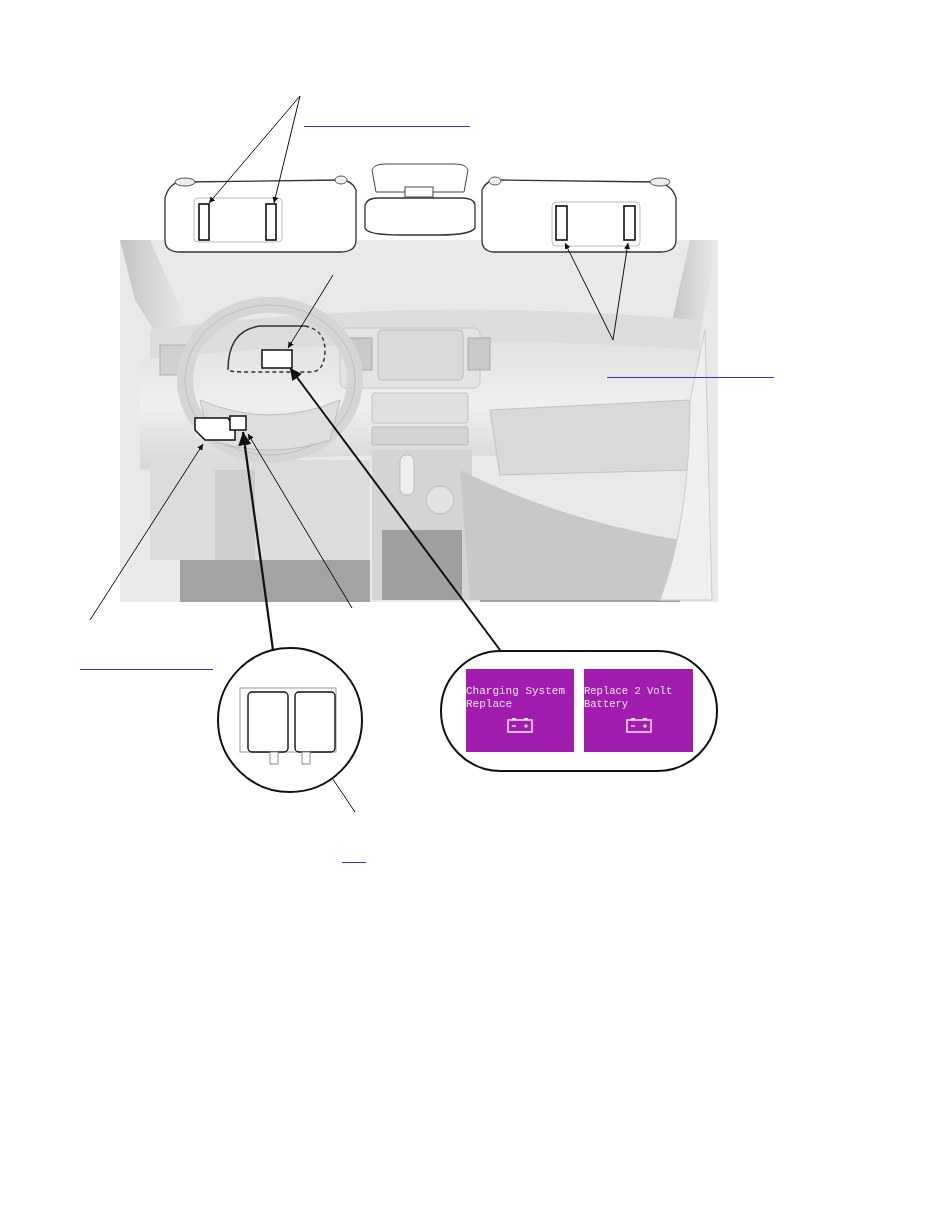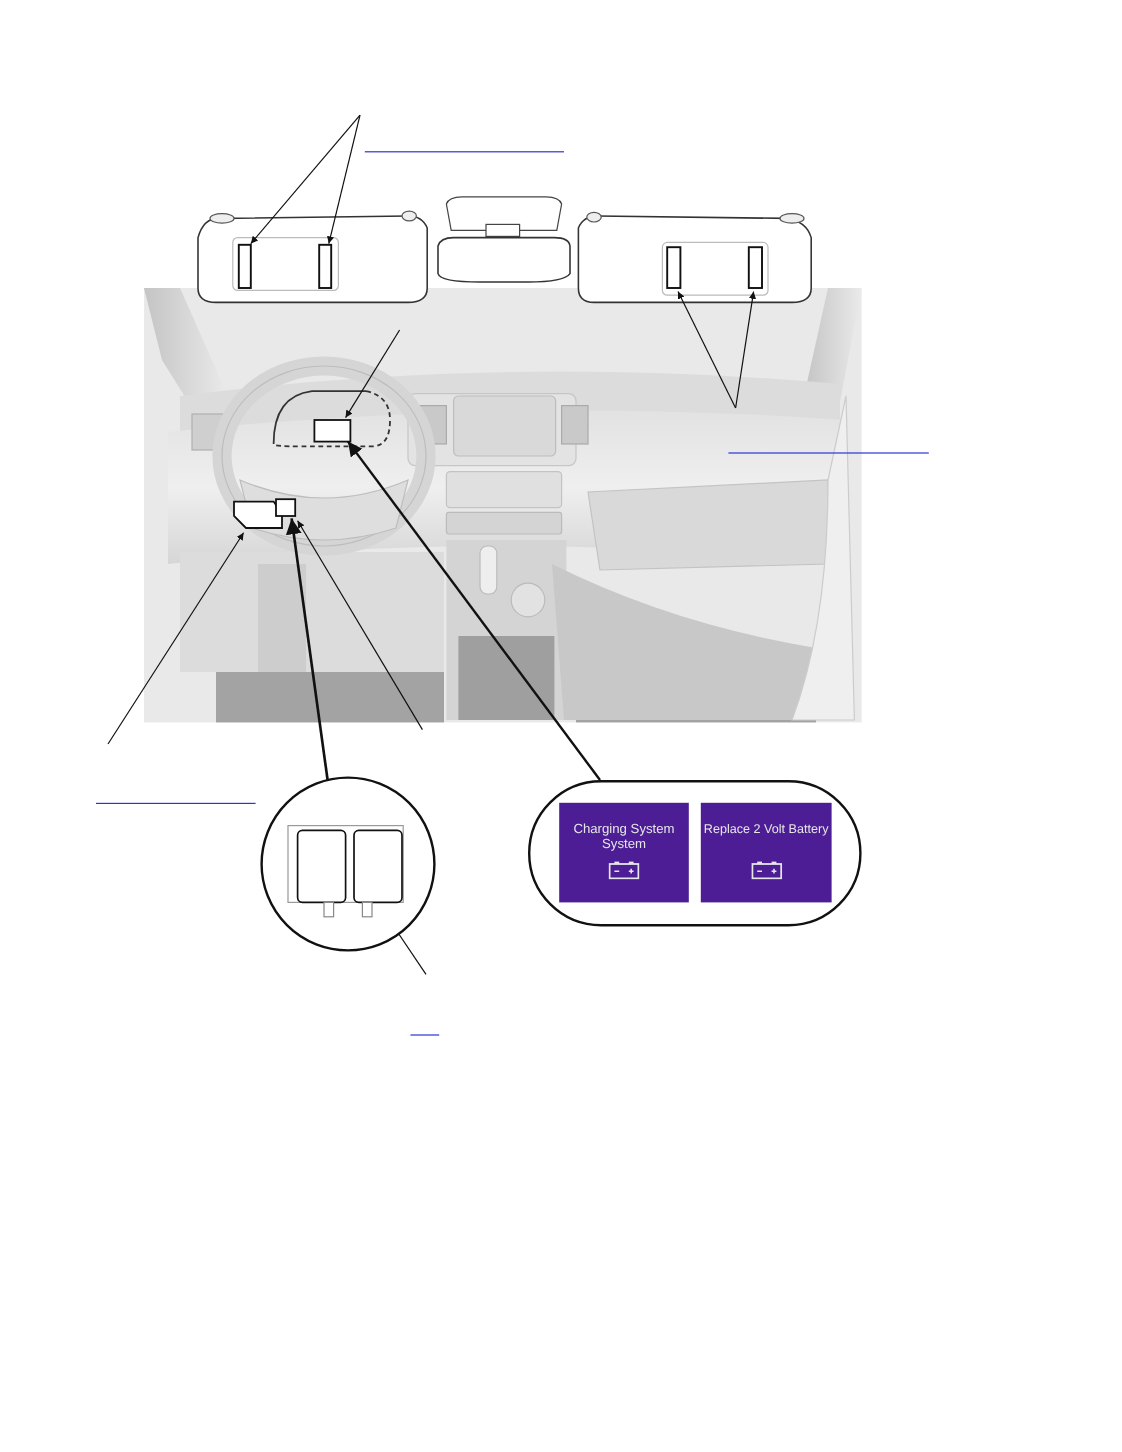--- a/index.html
+++ b/index.html
@@ -1,18 +1,18 @@
 <!DOCTYPE html>
 <html><head>
 <meta charset="utf-8">
 <style>
   html, body { margin:0; padding:0; background:#ffffff; }
   body { width:935px; height:1210px; position:relative; overflow:hidden; font-family:"Liberation Sans", sans-serif; }
   .link-line { position:absolute; height:0; border-top:1.5px solid #2b35d8; cursor:pointer; }
-  .panel { position:absolute; background:#4c1d95; color:#e6e6e6; font-size:11px; text-align:center; line-height:13px; }
+  .panel { position:absolute; background:#a21caf; color:#e6e6e6; font-size:11px; line-height:13px;font-family:Liberation Mono, monospace; }
   .panel .txt { position:absolute; left:0; right:0; top:16px; }
   .panel .batt { position:absolute; left:50%; transform:translateX(-50%); top:48px; }
   svg.full { position:absolute; left:0; top:0; }
 </style>
 </head>
 <body>
 
 <svg class="full" width="935" height="1210" viewBox="0 0 935 1210">
   <defs>
     <linearGradient id="dash" x1="0" y1="0" x2="0" y2="1">
@@ -125,21 +125,21 @@
 </svg>
 
 <a class="link-line" style="left:304px; top:126px; width:166px;"></a>
 <a class="link-line" style="left:607px; top:377px; width:167px;"></a>
 <a class="link-line" style="left:80px; top:669px; width:133px;"></a>
 <a class="link-line" style="left:342px; top:862px; width:24px;"></a>
 
 <div class="panel" style="left:466px; top:669px; width:108px; height:83px;">
   <div class="txt">
     <div>Charging System</div>
-    <div>System</div>
+    <div>Replace</div>
   </div>
   <svg class="batt" width="26" height="16" viewBox="0 0 26 16">
     <rect x="1" y="3" width="24" height="12" fill="none" stroke="#e6e6e6" stroke-width="1.5"></rect>
     <rect x="5" y="1" width="4" height="2" fill="#e6e6e6"></rect>
     <rect x="17" y="1" width="4" height="2" fill="#e6e6e6"></rect>
     <line x1="5" y1="9" x2="9" y2="9" stroke="#e6e6e6" stroke-width="1.3"></line>
     <line x1="17" y1="9" x2="21" y2="9" stroke="#e6e6e6" stroke-width="1.3"></line>
     <line x1="19" y1="7" x2="19" y2="11" stroke="#e6e6e6" stroke-width="1.3"></line>
   </svg>
 </div>

